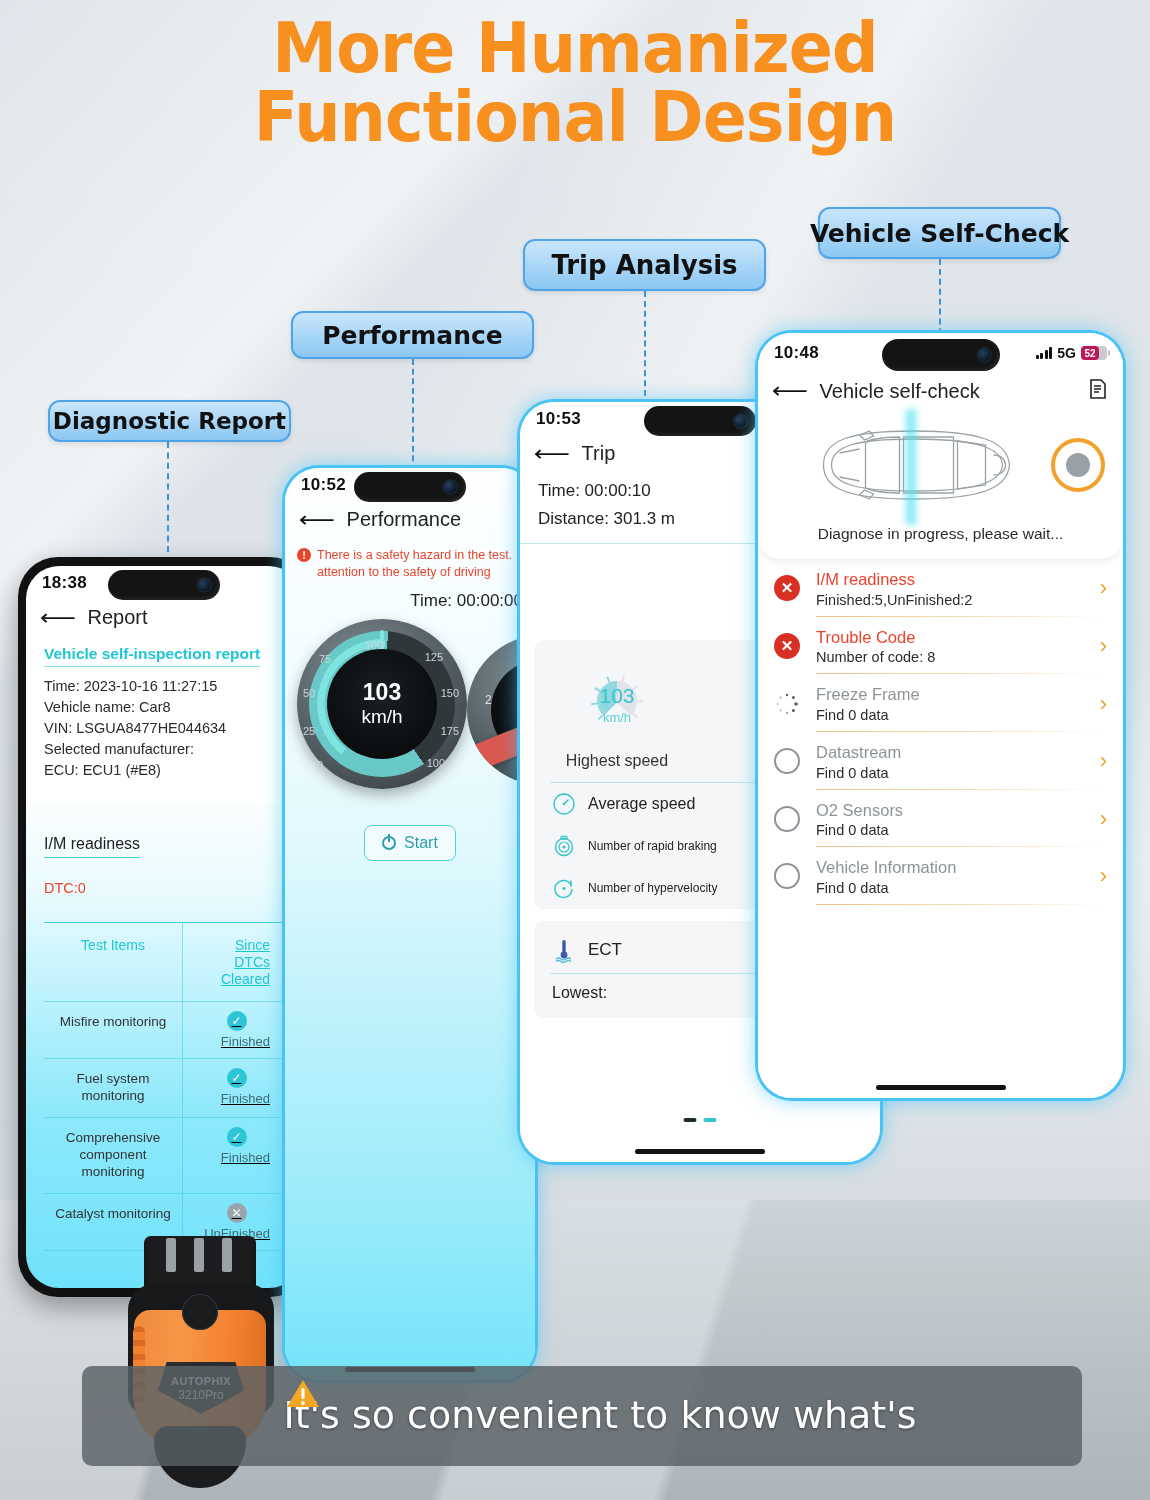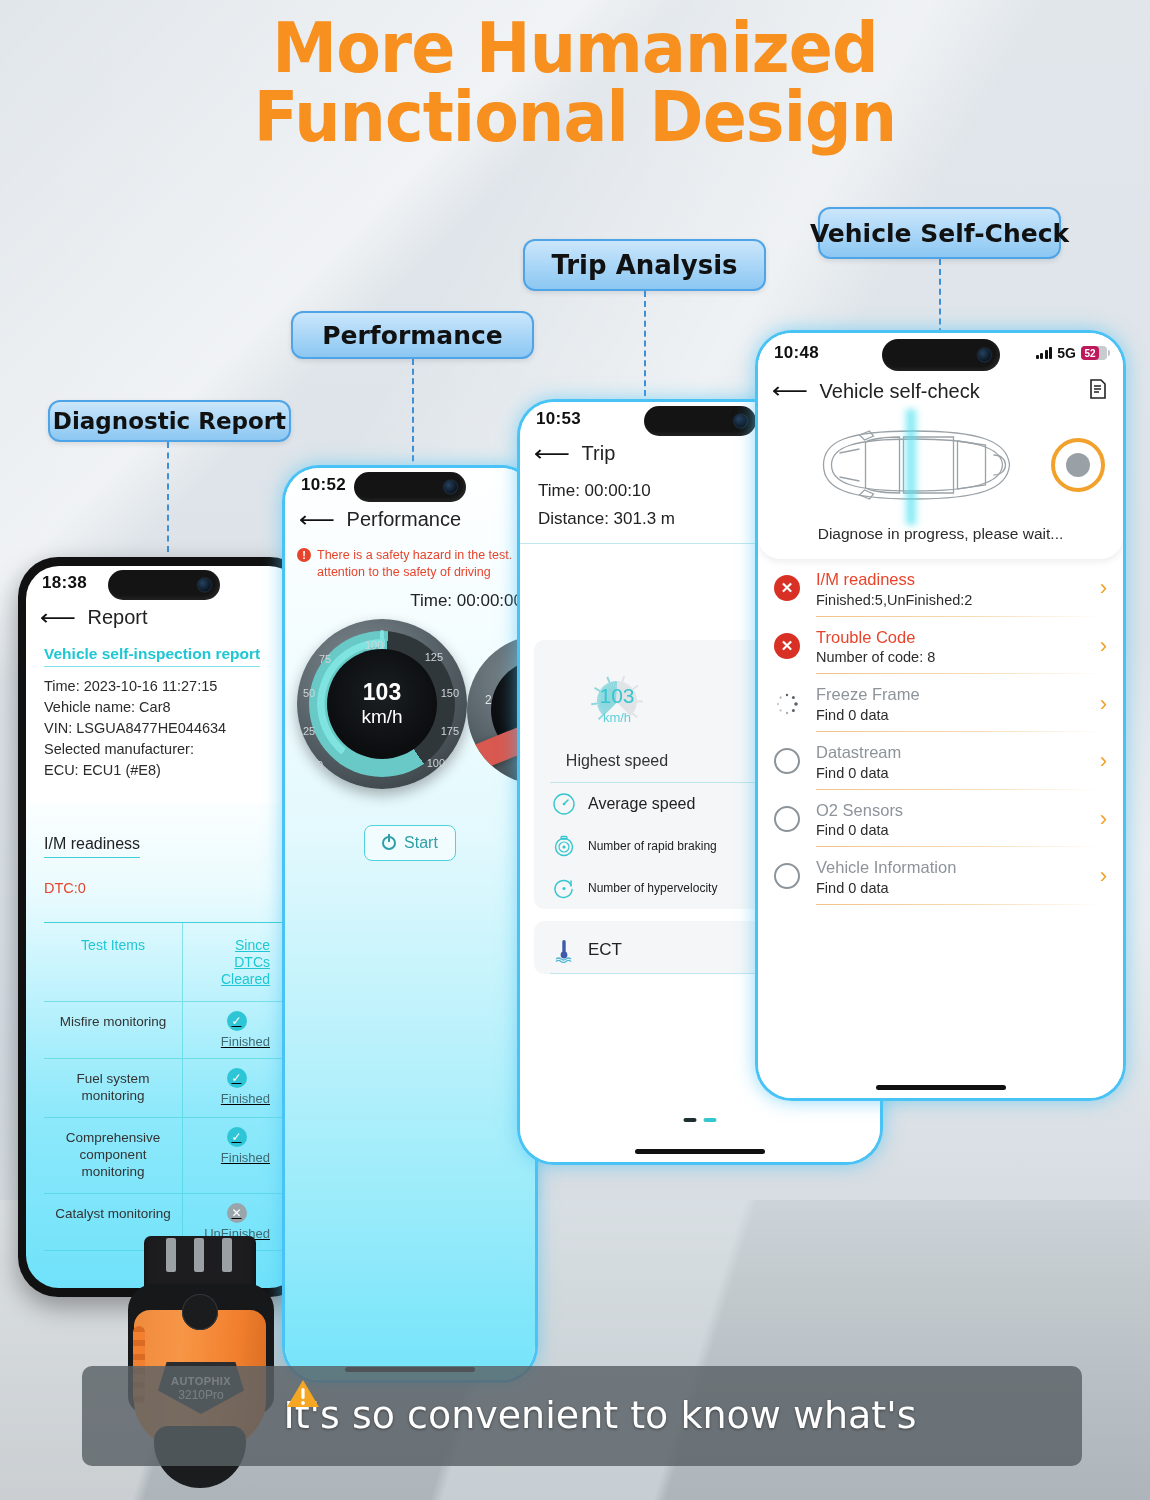--- a/index.html
+++ b/index.html
@@ -515,20 +515,21 @@
       <div class="ectrow">
         <svg class="mi" style="width:24px;height:26px;" viewBox="0 0 24 26">
           <rect x="10.3" y="3" width="3.4" height="13" rx="1.7" fill="#3d5ba9"></rect>
           <circle cx="12" cy="18" r="3.4" fill="#3d5ba9"></circle>
           <path d="M4 22 q2.5 -2 5 0 t5 0 t5 0" fill="none" stroke="#4fb6d8" stroke-width="1.3"></path>
           <path d="M4 24.4 q2.5 -2 5 0 t5 0 t5 0" fill="none" stroke="#4fb6d8" stroke-width="1.3"></path>
         </svg>
         <div class="ectlbl">ECT</div>
       </div>
       <div class="hr" style="margin-top:0;"></div>
+      <div class="ectline" style="padding-bottom:16px;">Lowest:</div>
     </div>
 
     <div class="dots">
       <i></i>
       <i class="t"></i>
     </div>
     <div class="homebar"></div>
   </div>
 </div>
 

